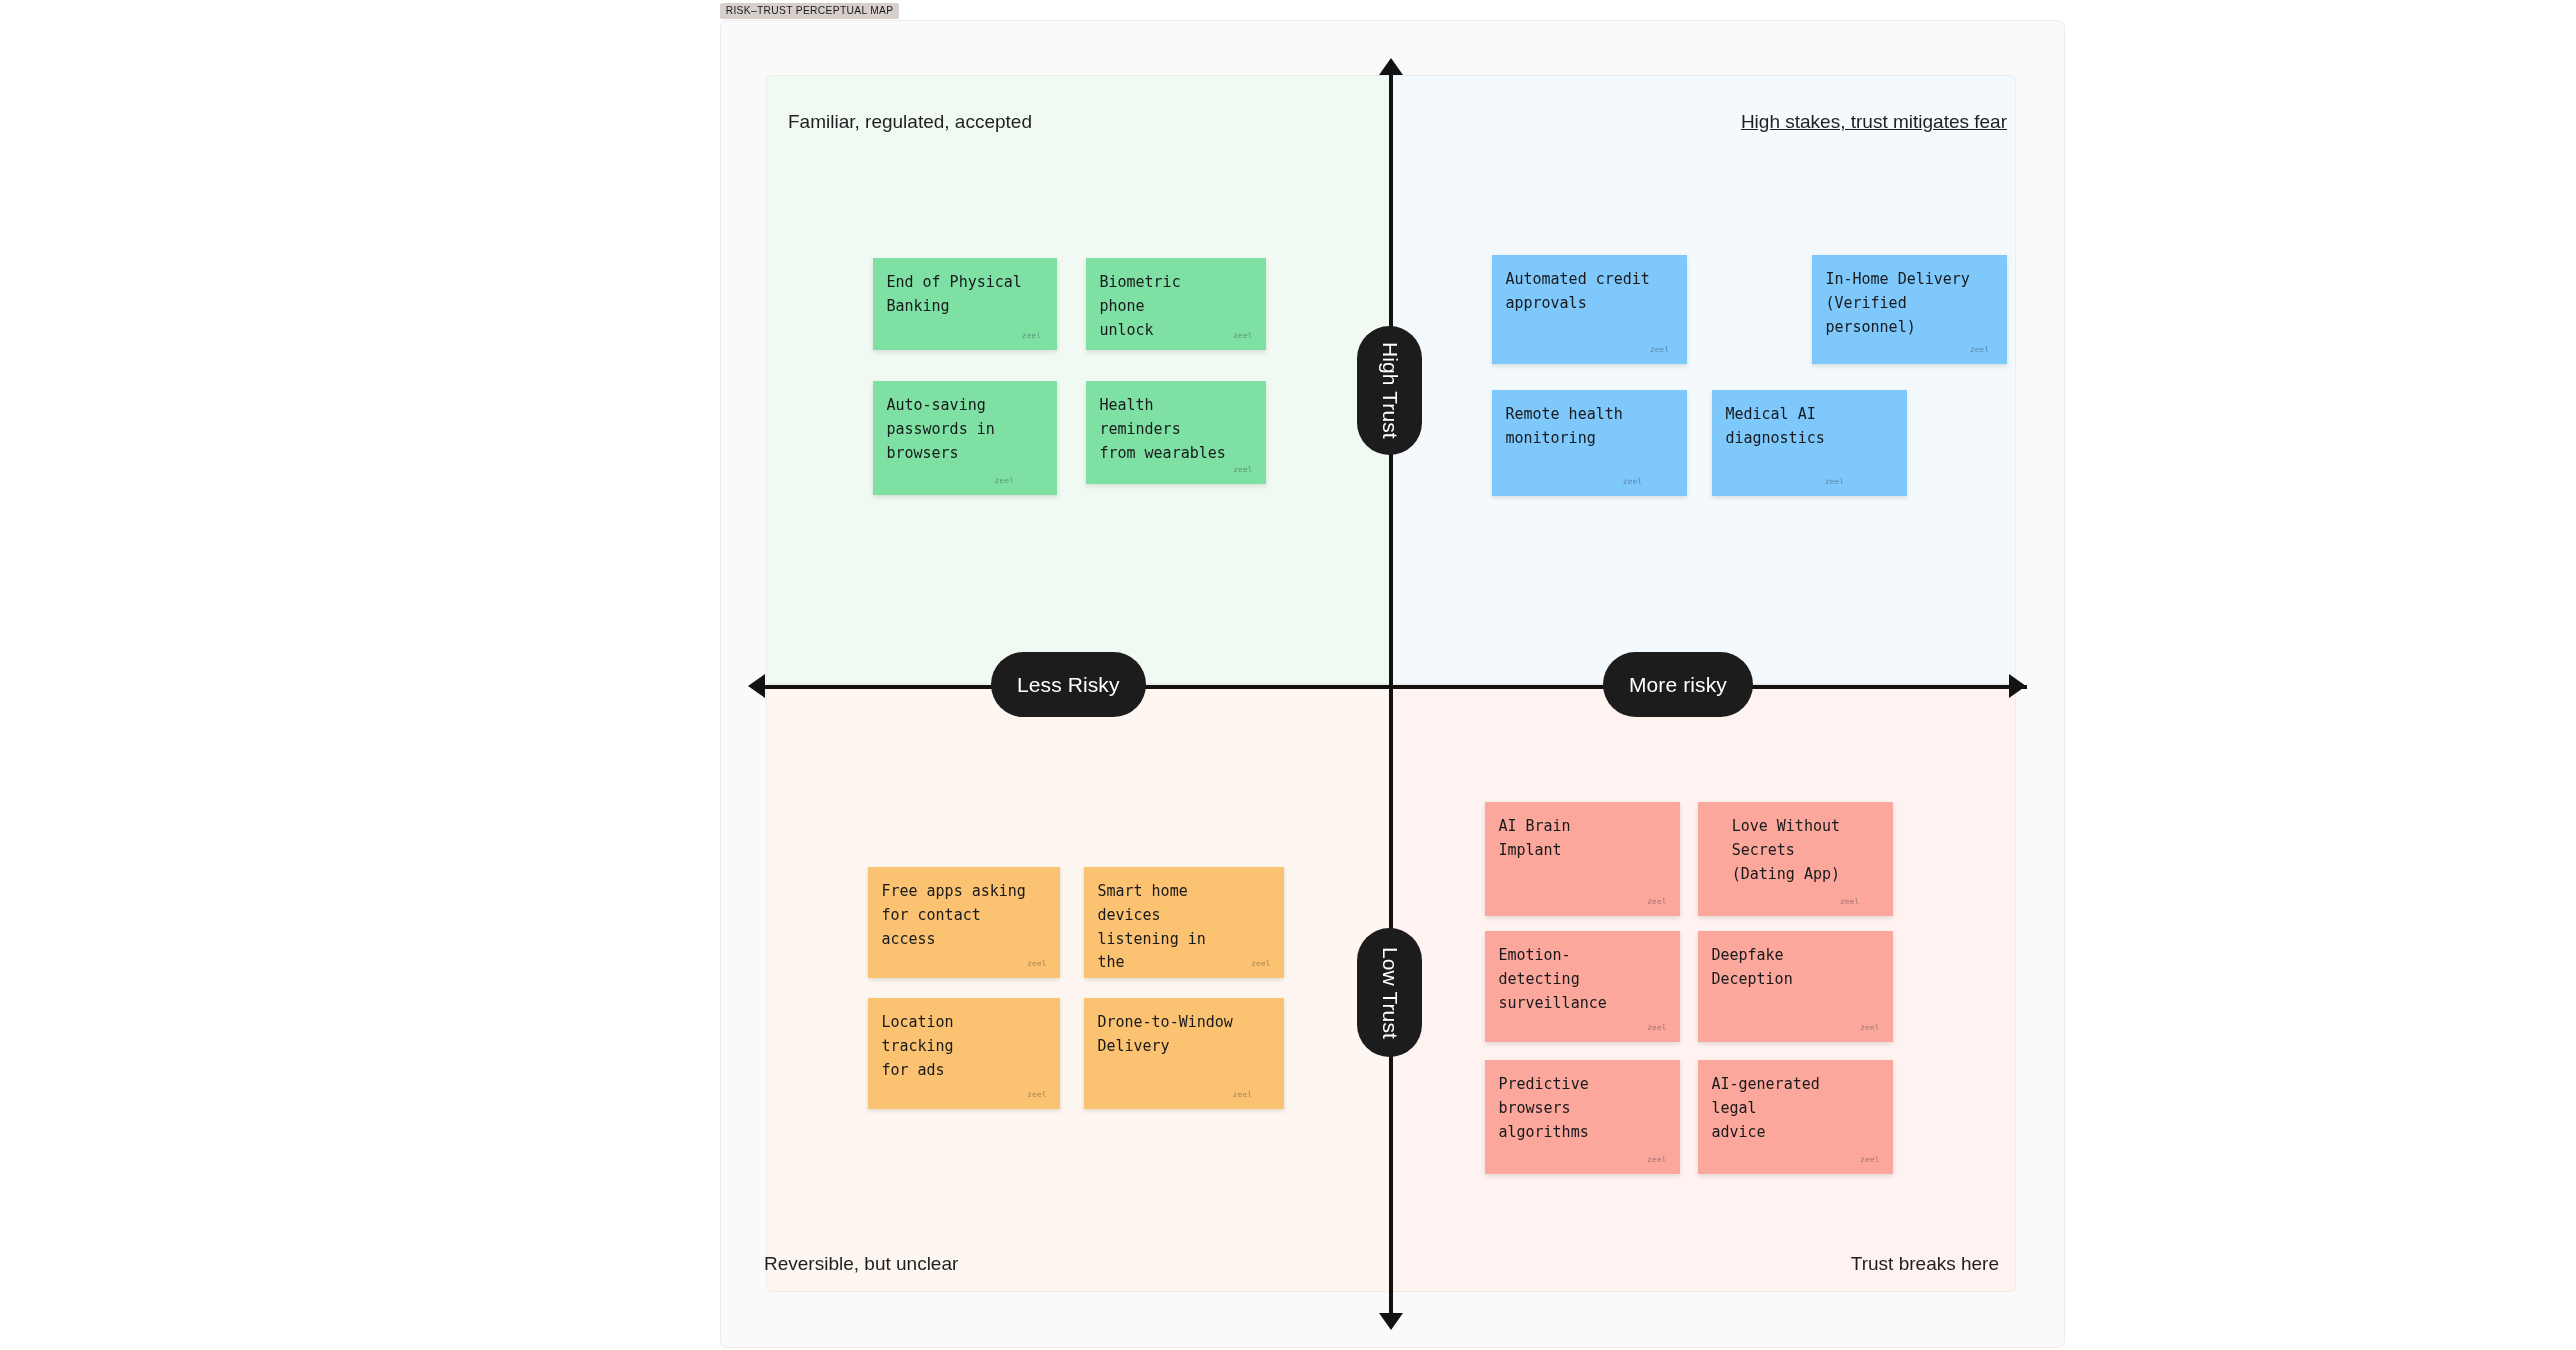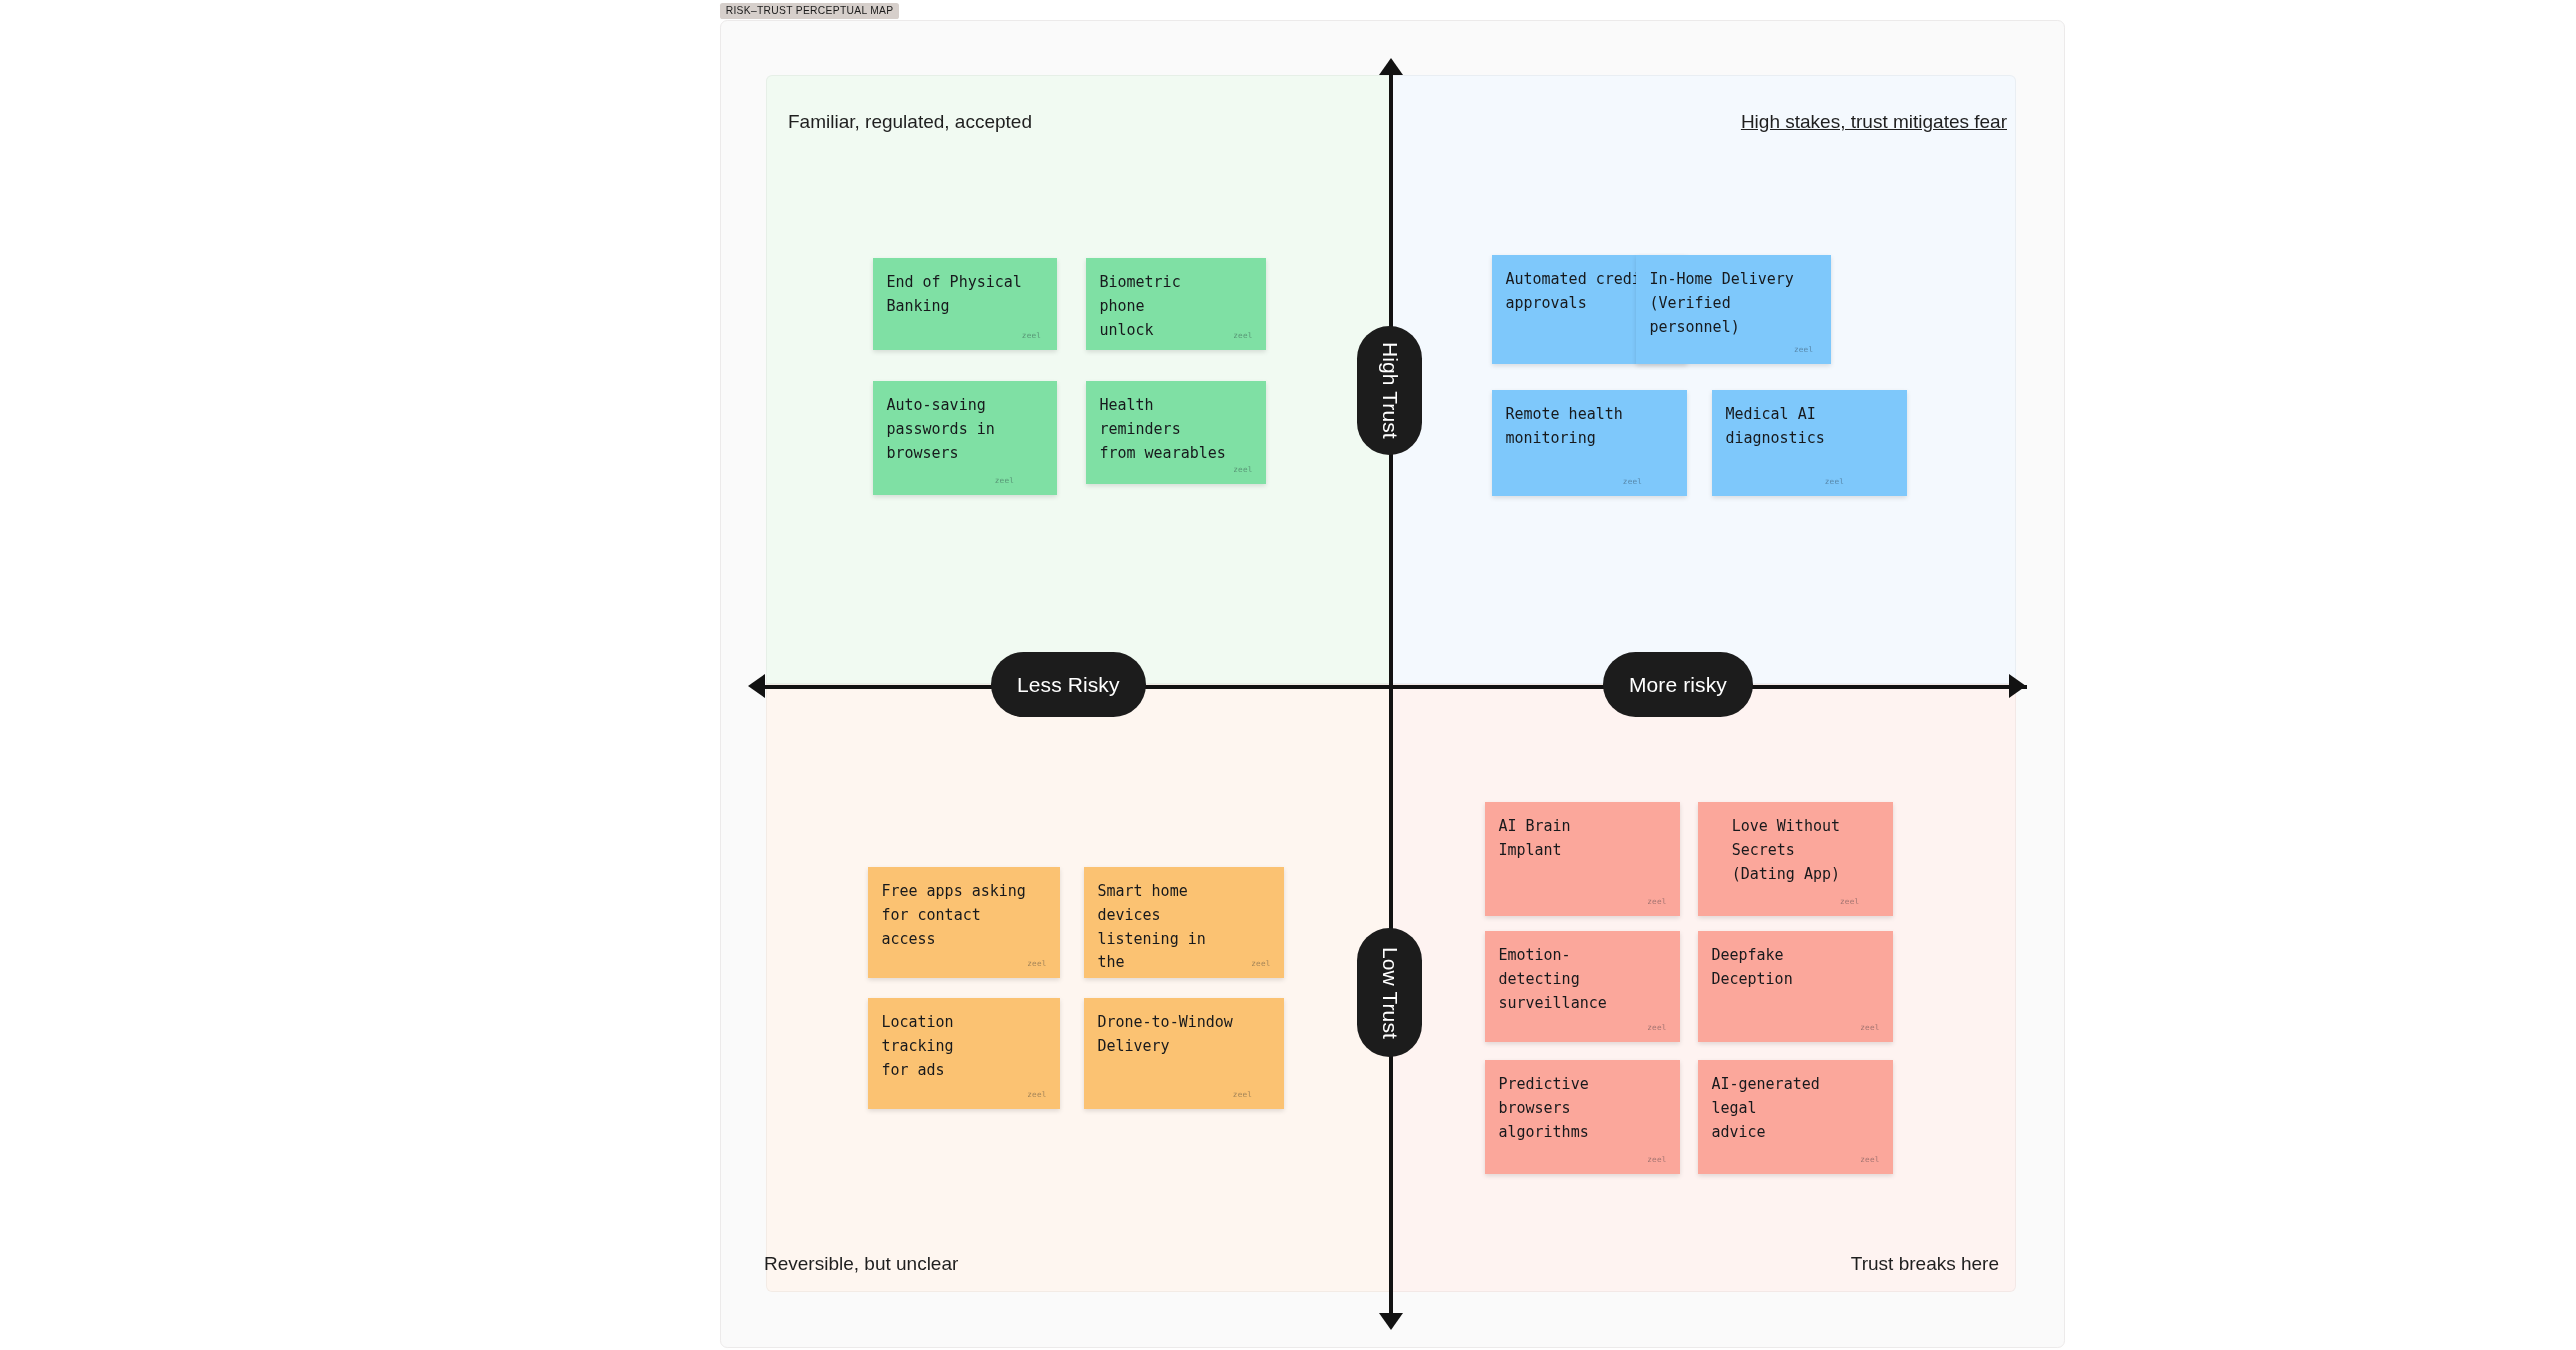--- a/index.html
+++ b/index.html
@@ -248,21 +248,21 @@
     <div class="note-text">Health reminders
 from wearables</div>
     <div class="note-author">zeel</div>
   </div>
 
   <div class="note c-blue" style="left:1492px; top:255px; width:195px; height:109px;">
     <div class="note-text">Automated credit
 approvals</div>
     <div class="note-author">zeel</div>
   </div>
-  <div class="note c-blue" style="left:1636px; top:255px; width:195px; height:109px;">
+  <div class="note c-blue" style="left:1812px; top:255px; width:195px; height:109px;">
     <div class="note-text">In-Home Delivery
 (Verified
 personnel)</div>
     <div class="note-author">zeel</div>
   </div>
   <div class="note c-blue" style="left:1492px; top:390px; width:195px; height:106px;">
     <div class="note-text">Remote health
 monitoring</div>
     <div class="note-author">zeel</div>
   </div>

